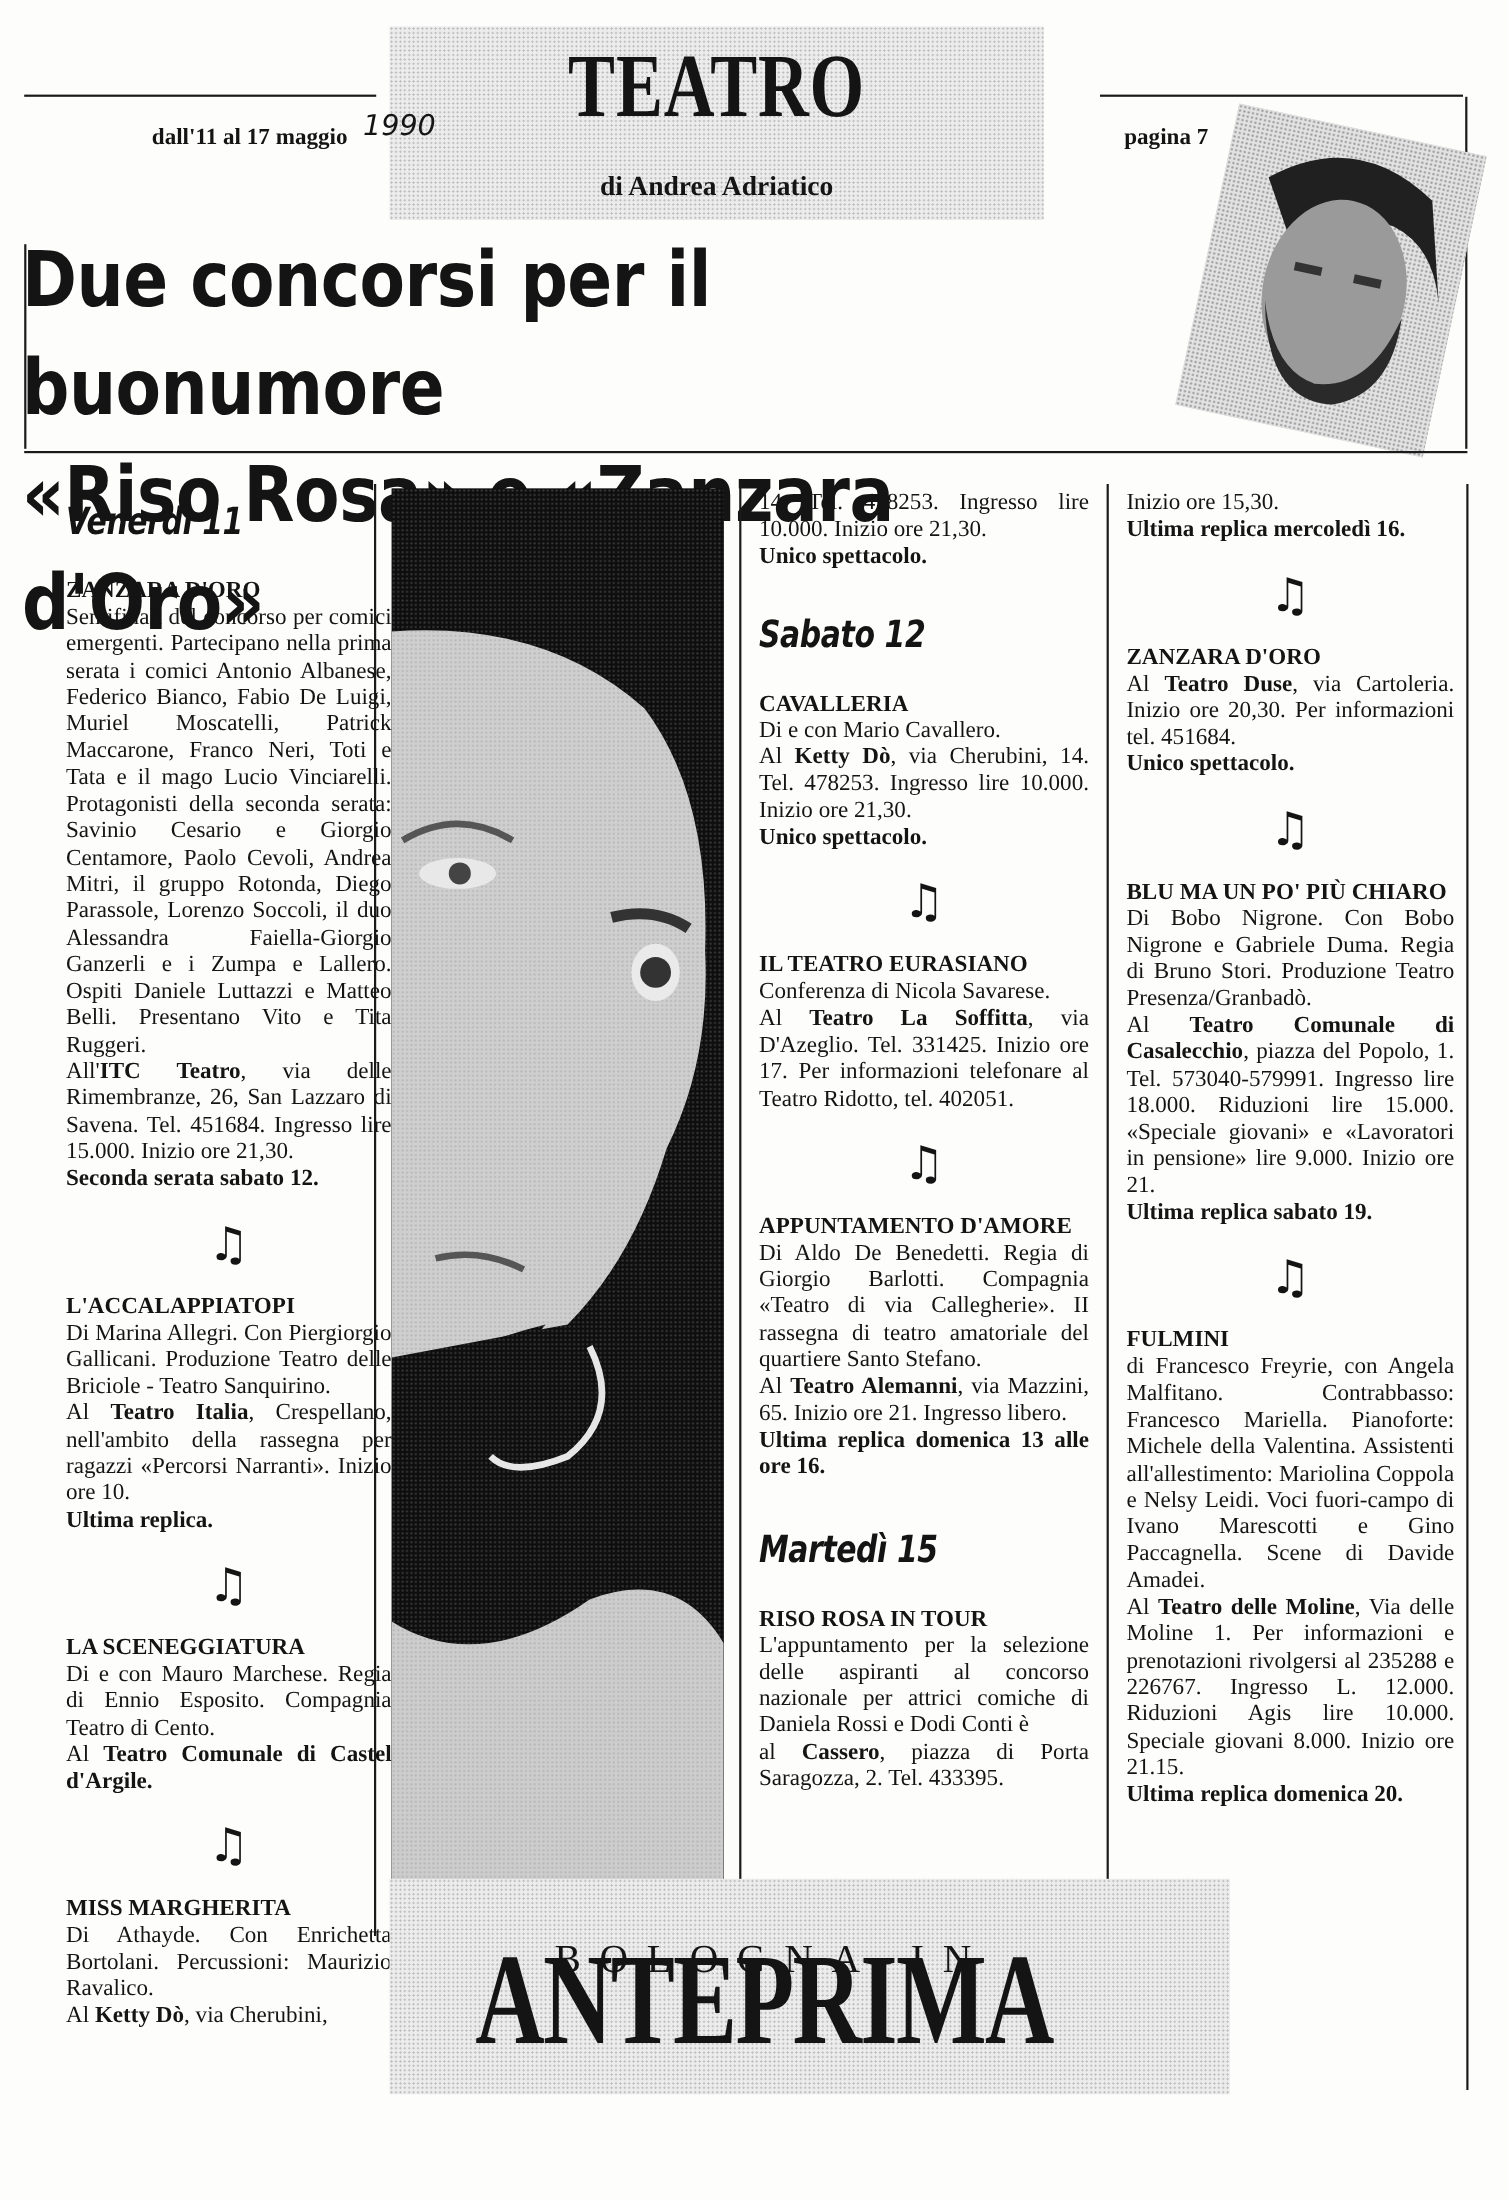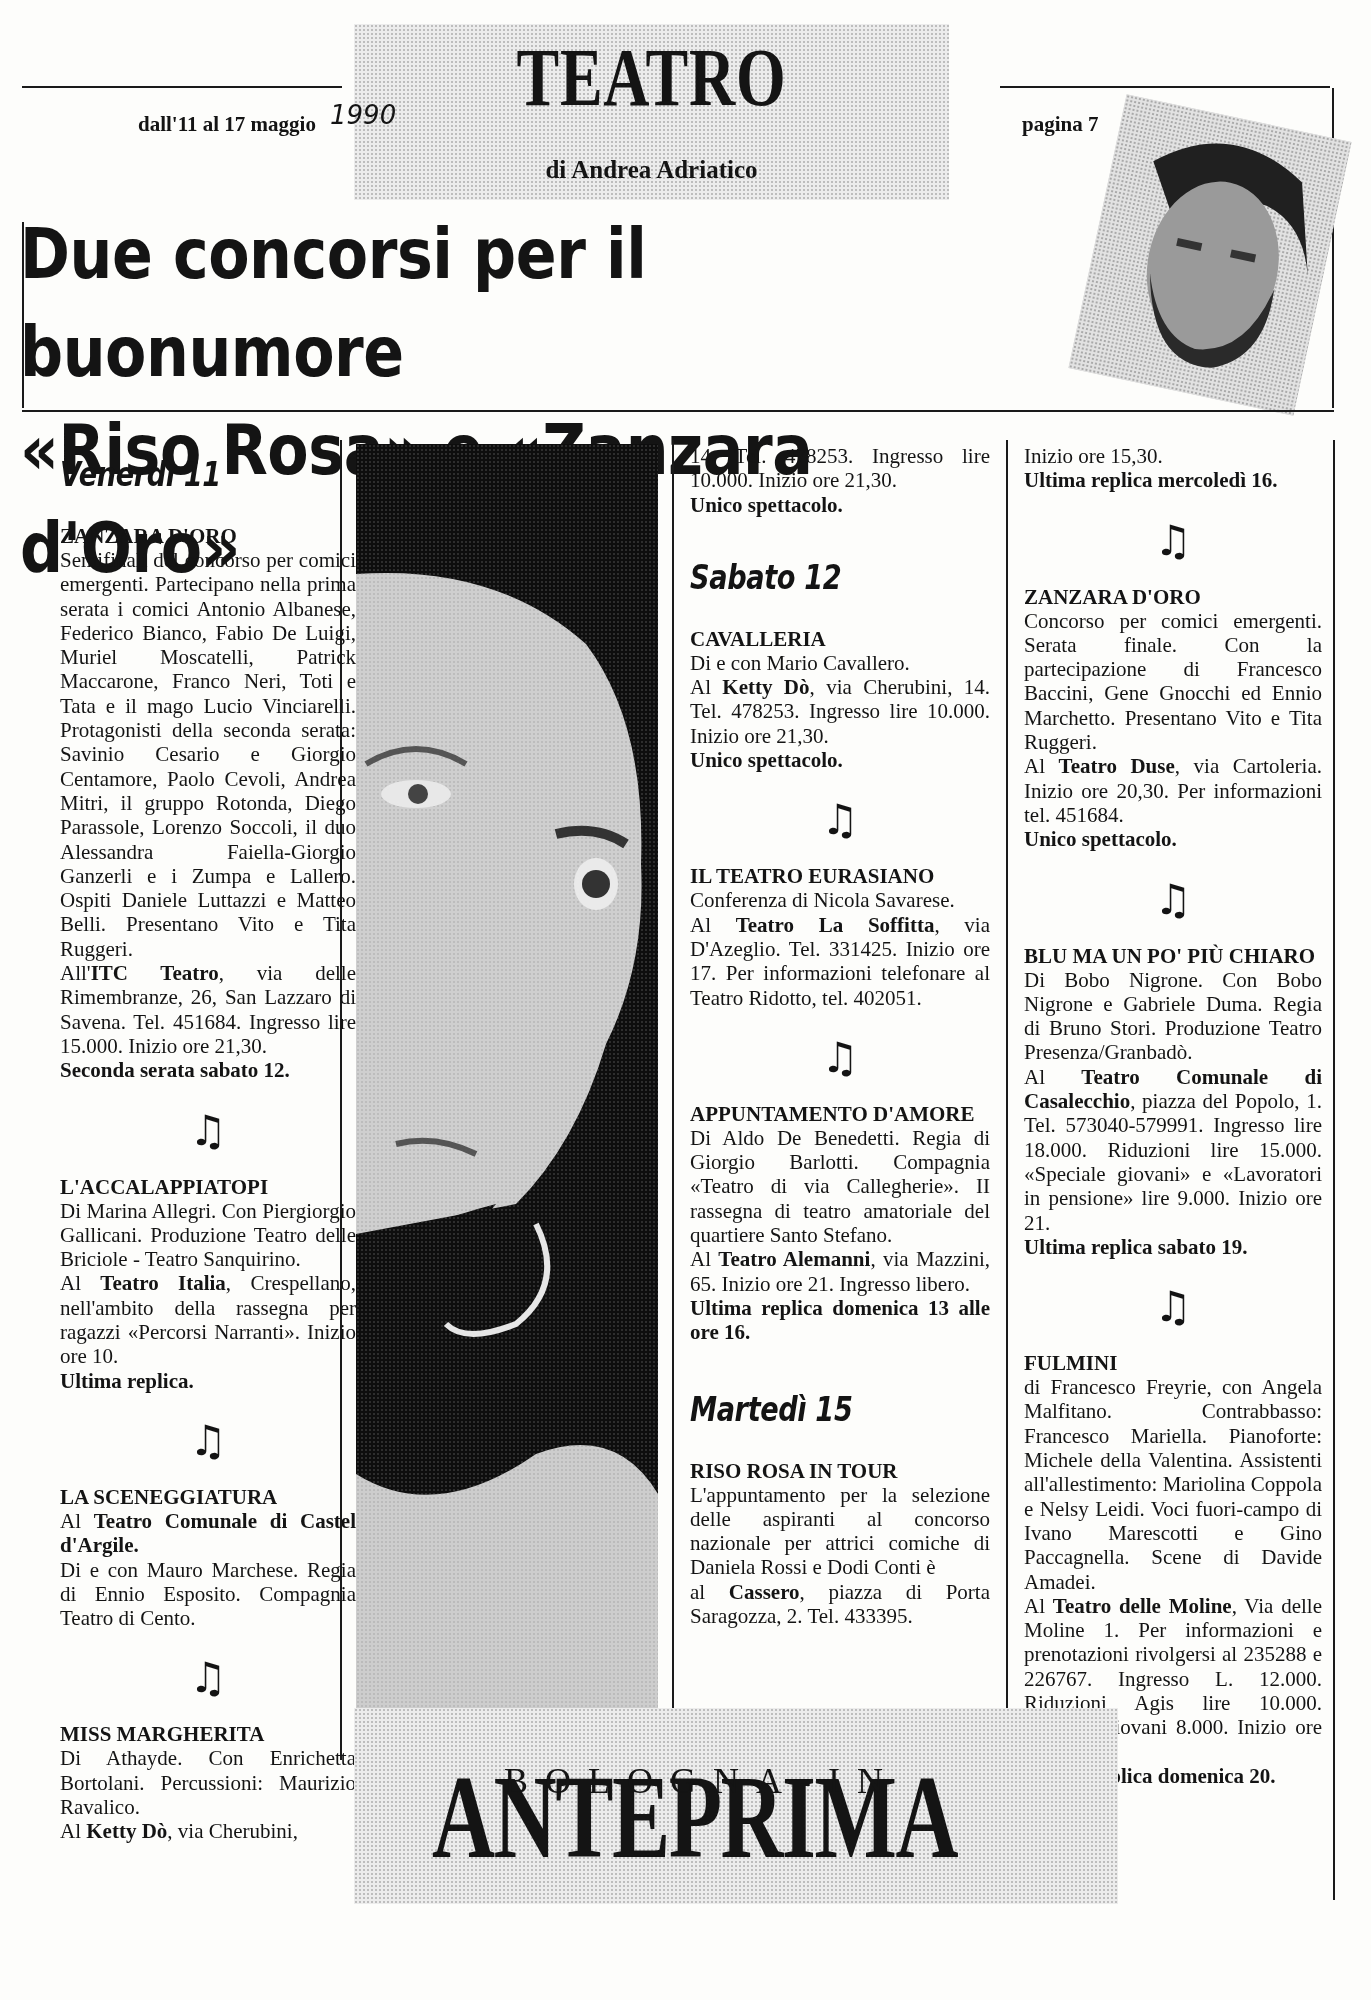--- a/index.html
+++ b/index.html
@@ -100,22 +100,22 @@
   <div class="entry">
     <div class="title">L'ACCALAPPIATOPI</div>
     <p>Di Marina Allegri. Con Piergiorgio Gallicani. Produzione Teatro delle Briciole - Teatro Sanquirino.</p>
     <p><span>Al </span><span class="bold">Teatro Italia</span><span>, Crespellano, nell'ambito della rassegna per ragazzi «Percorsi Narranti». Inizio ore 10.</span></p>
     <p class="bold">Ultima replica.</p>
   </div>
   <div class="note">♫</div>
 
   <div class="entry">
     <div class="title">LA SCENEGGIATURA</div>
+    <p>Di e con Mauro Marchese. Regia di Ennio Esposito. Compagnia Teatro di Cento.</p>
     <p><span>Al </span><span class="bold">Teatro Comunale di Castel d'Argile.</span></p>
-    <p>Di e con Mauro Marchese. Regia di Ennio Esposito. Compagnia Teatro di Cento.</p>
   </div>
   <div class="note">♫</div>
 
   <div class="entry">
     <div class="title">MISS MARGHERITA</div>
     <p>Di Athayde. Con Enrichetta Bortolani. Percussioni: Maurizio Ravalico.</p>
     <p><span>Al </span><span class="bold">Ketty Dò</span><span>, via Cherubini,</span></p>
   </div>
 </div>
 
@@ -180,21 +180,20 @@
   </div>
 </div>
 
 <div class="col txt" style="left:1024px;width:298px;top:444px;">
   <p>Inizio ore 15,30.</p>
   <p class="bold">Ultima replica mercoledì 16.</p>
   <div class="note">♫</div>
 
   <div class="entry">
     <div class="title">ZANZARA D'ORO</div>
-    <p>Concorso per comici emergenti. Serata finale. Con la partecipazione di Francesco Baccini, Gene Gnocchi ed Ennio Marchetto. Presentano Vito e Tita Ruggeri.</p>
     <p><span>Al </span><span class="bold">Teatro Duse</span><span>, via Cartoleria. Inizio ore 20,30. Per informazioni tel. 451684.</span></p>
     <p class="bold">Unico spettacolo.</p>
   </div>
   <div class="note">♫</div>
 
   <div class="entry">
     <div class="title">BLU MA UN PO' PIÙ CHIARO</div>
     <p>Di Bobo Nigrone. Con Bobo Nigrone e Gabriele Duma. Regia di Bruno Stori. Produzione Teatro Presenza/Granbadò.</p>
     <p><span>Al </span><span class="bold">Teatro Comunale di Casalecchio</span><span>, piazza del Popolo, 1. Tel. 573040-579991. Ingresso lire 18.000. Riduzioni lire 15.000. «Speciale giovani» e «Lavoratori in pensione» lire 9.000. Inizio ore 21.</span></p>
     <p class="bold">Ultima replica sabato 19.</p>

